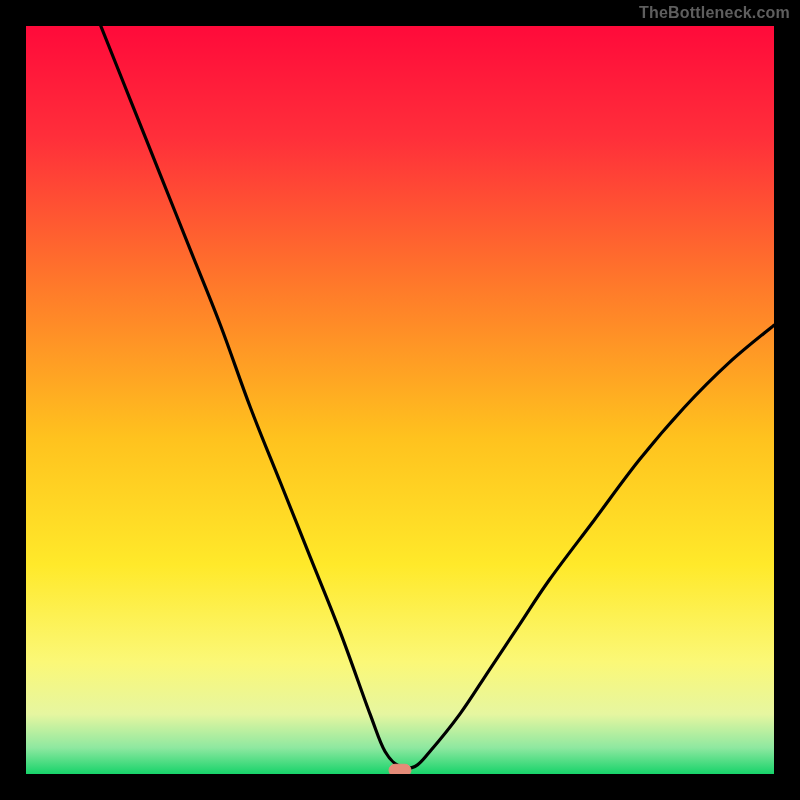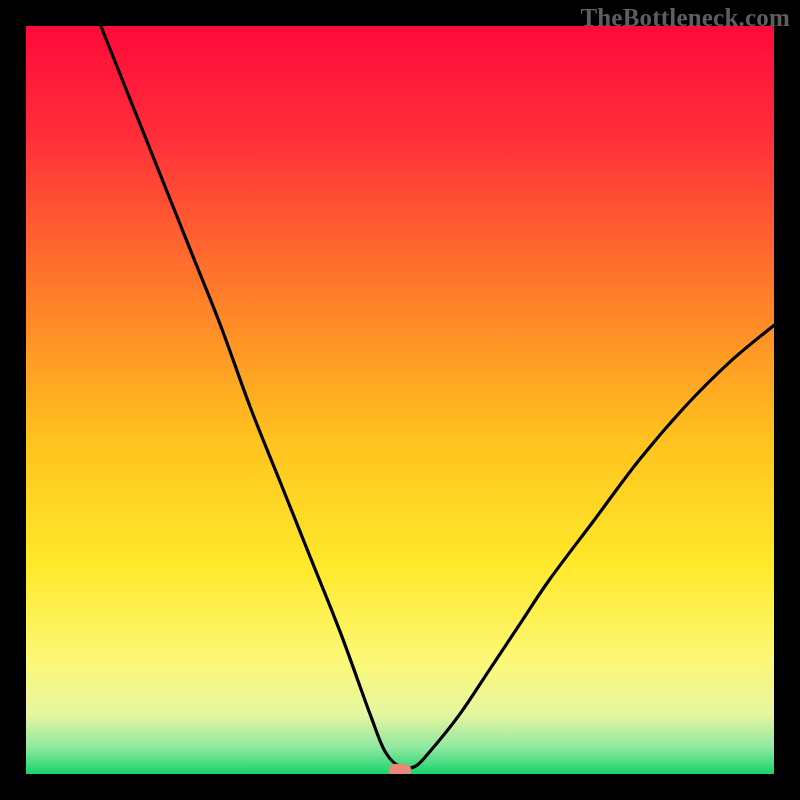--- a/index.html
+++ b/index.html
@@ -21,22 +21,22 @@
     left: 26px;
     top: 26px;
     width: 748px;
     height: 748px;
     overflow: hidden;
   }
   .watermark {
     position: absolute;
     top: 4px;
     right: 10px;
-    font-family: Liberation Serif, serif;
-    font-size: 25px;
+    font-family: Liberation Sans, sans-serif;
+    font-size: 16px;
     font-weight: 600;
     color: #5e5e5e;
     letter-spacing: 0.2px;
     user-select: none;
   }
   svg { display: block; }
 </style>
 </head>
 <body>
 

